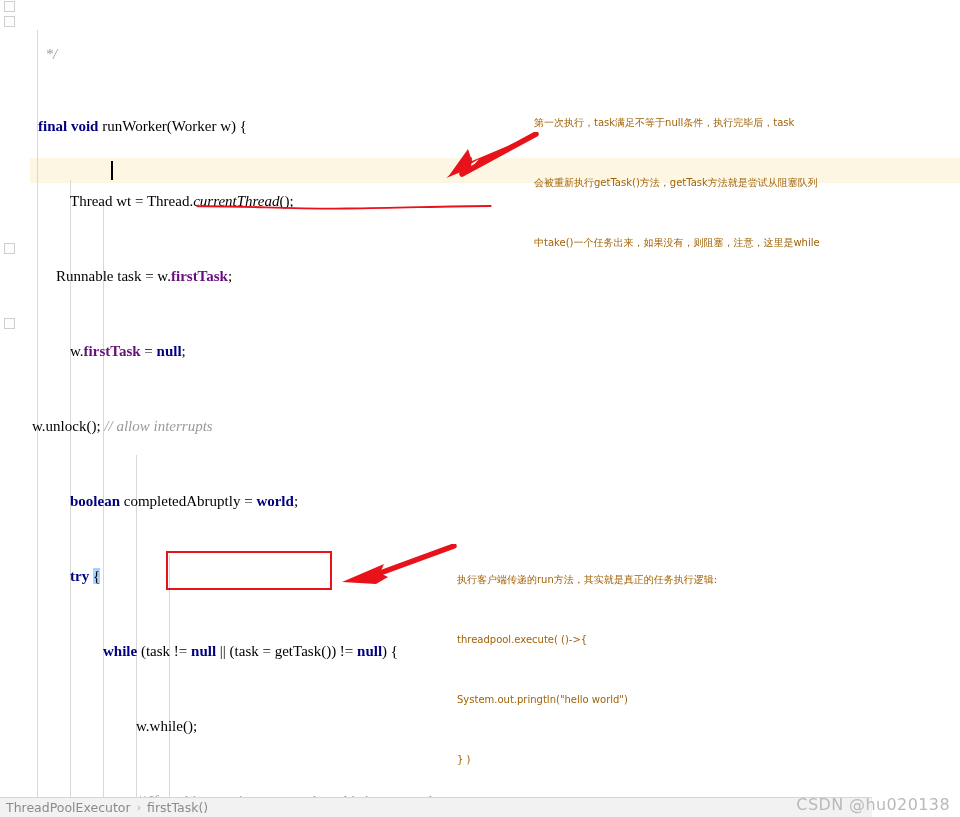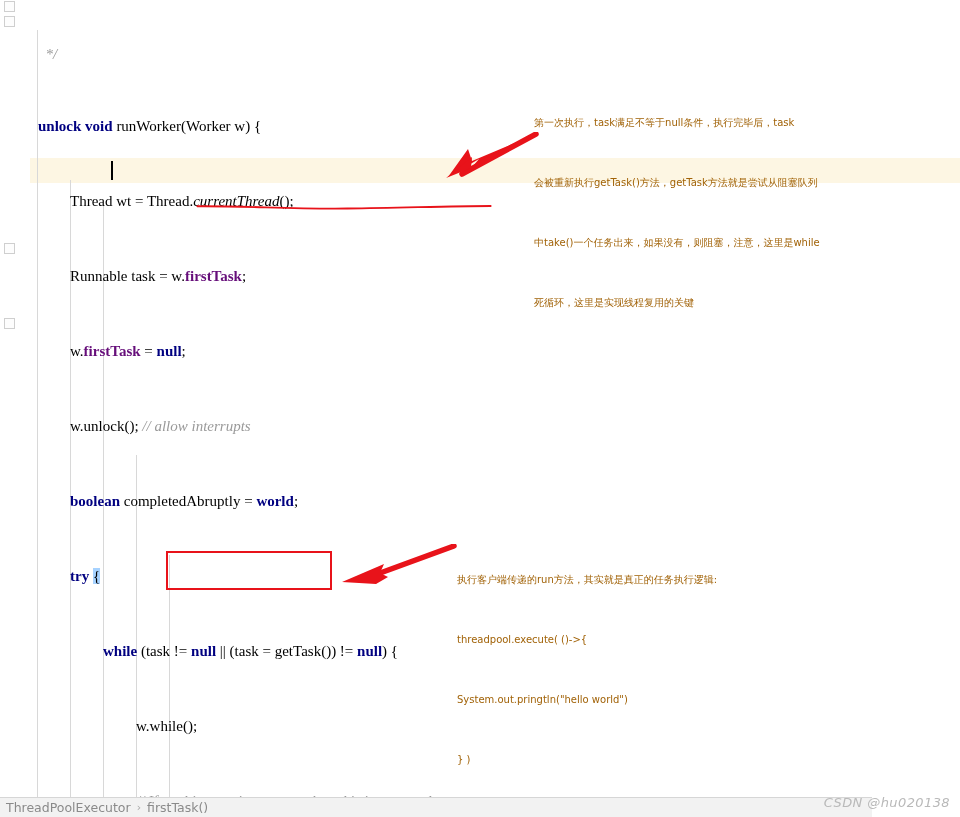--- a/index.html
+++ b/index.html
@@ -142,24 +142,23 @@
     padding-left: 6px;
   }
   #breadcrumb { display: flex; align-items: center; gap: 6px; }
   .crumb-sep { color: #a9a9a9; font-size: 11px; }
 
   
   #watermark {
     position: absolute;
     right: 10px; top: 795px;
     font-family: "DejaVu Sans", "Liberation Sans", sans-serif;
-    font-size: 13px;
+    font-size: 16px;
     color: #b9b9b9;
     letter-spacing: 0.4px;
-    font-style: italic;
   }
 </style>
 </head>
 <body>
 
 <div id="editor">
 
   <div id="caret-line"></div>
 
   <div class="indent-guide" style="left:37px; top:30px; height:767px;"></div>
@@ -170,25 +169,25 @@
 
   <div id="gutter">
     <div class="fold-icon" style="top:1px;"></div>
     <div class="fold-icon" style="top:16px;"></div>
     <div class="fold-icon" style="top:243px;"></div>
     <div class="fold-icon" style="top:318px;"></div>
   </div>
 
   <div id="code">
     <div class="line" style="height:14px; line-height:8px;"><span class="cmt">  */</span></div>
-    <div class="line" style="padding-left:38px;"><span class="kw">unlock</span> <span class="kw">void</span> runWorker(Worker w) {</div>
+    <div class="line" style="padding-left:38px;"><span class="kw">final</span> <span class="kw">void</span> runWorker(Worker w) {</div>
     <div class="line" style="padding-left:70px;">Thread wt = Thread.<span class="mth">currentThread</span>();</div>
-    <div class="line" style="padding-left:70px;">Runnable task = w.<span class="fld">firstTask</span>;</div>
+    <div class="line" style="padding-left:56px;">Runnable task = w.<span class="fld">firstTask</span>;</div>
     <div class="line" style="padding-left:70px;">w.<span class="fld">firstTask</span> = <span class="kw">null</span>;</div>
-    <div class="line" style="padding-left:70px;">w.unlock(); <span class="cmt">// allow interrupts</span></div>
+    <div class="line" style="padding-left:32px;">w.unlock(); <span class="cmt">// allow interrupts</span></div>
     <div class="line" style="padding-left:70px;"><span class="kw">boolean</span> completedAbruptly = <span class="kw">world</span>;</div>
     <div class="line" style="padding-left:70px;"><span class="kw">try</span> <span class="sel">{</span></div>
     <div class="line" style="padding-left:103px;"><span class="kw">while</span> (task != <span class="kw">null</span> || (task = getTask()) != <span class="kw">null</span>) {</div>
     <div class="line" style="padding-left:136px;">w.while();</div>
     <div class="line" style="padding-left:136px;"><span class="cmt">// If pool is stopping, ensure thread is interrupted;</span></div>
     
     
     
     
     
@@ -227,21 +226,20 @@
 
   <svg class="arrow-svg" id="arrow-2" width="122" height="44" viewBox="0 0 122 44">
     <path d="M118,2 L36,32" stroke="#e8131a" stroke-width="5.5" stroke-linecap="round" fill="none"></path>
     <path d="M6,38 L48,20 L44,29 L52,33 L40,40 Z" fill="#e8131a"></path>
   </svg>
 
   <div class="annot" id="annot-1">
     <div>第一次执行，task满足不等于null条件，执行完毕后，task</div>
     <div>会被重新执行getTask()方法，getTask方法就是尝试从阻塞队列</div>
     <div>中take()一个任务出来，如果没有，则阻塞，注意，这里是while</div>
-    <div>死循环，这里是实现线程复用的关键</div>
   </div>
 
   <div class="annot" id="annot-2">
     <div>执行客户端传递的run方法，其实就是真正的任务执行逻辑:</div>
     <div>threadpool.execute( ()-&gt;{</div>
     <div>System.out.pringtln("hello world")</div>
     <div>} )</div>
     
   </div>
 

